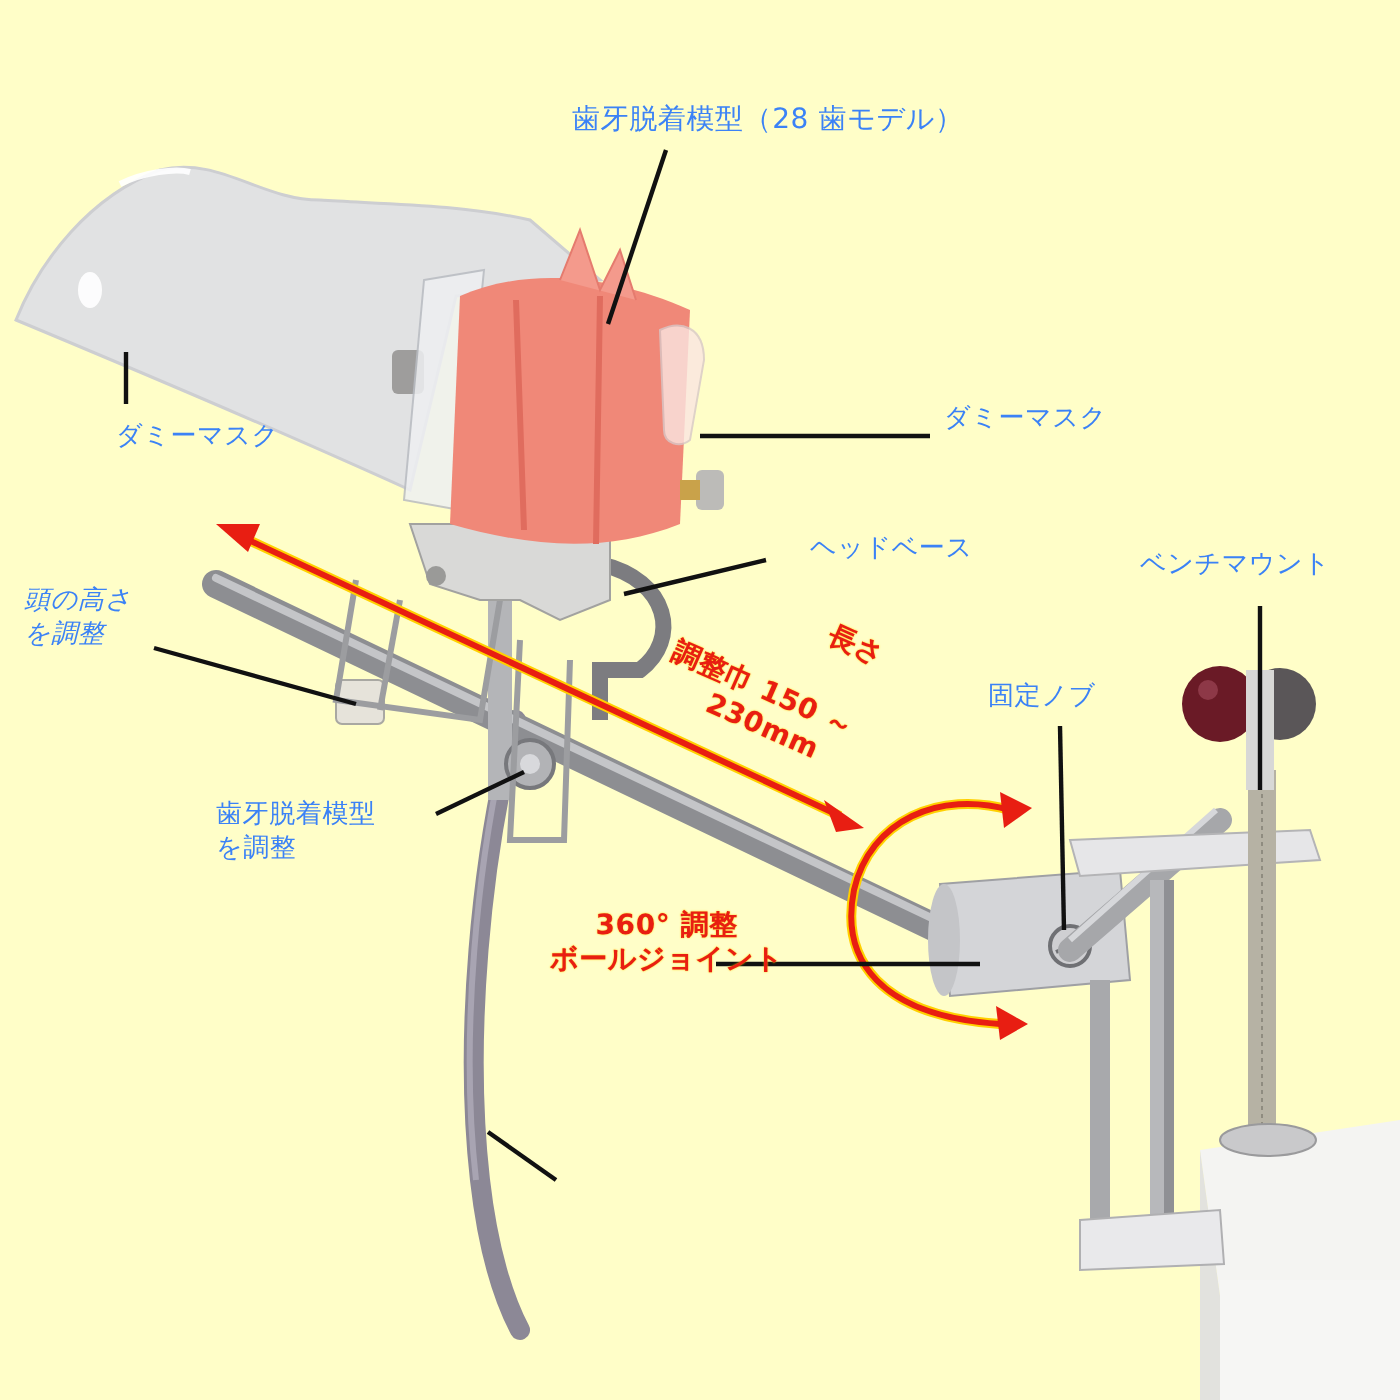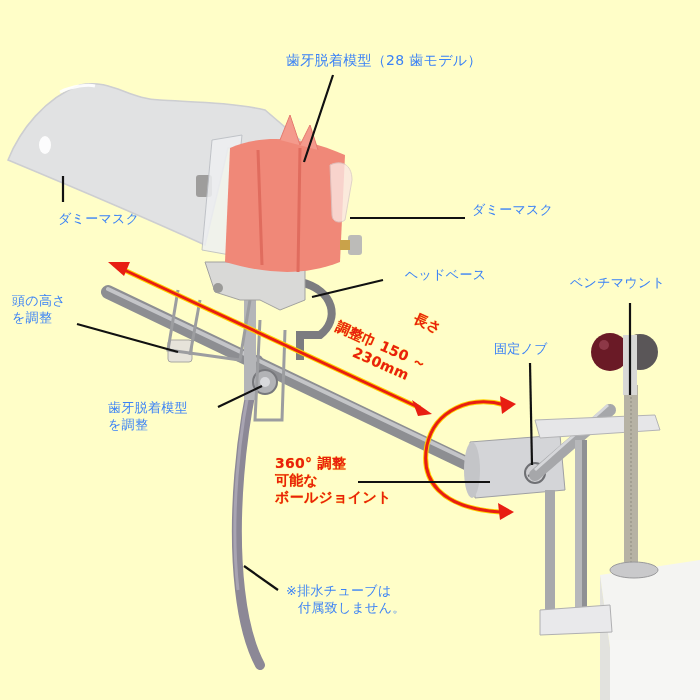--- a/index.html
+++ b/index.html
@@ -136,42 +136,37 @@
       <line x1="244" y1="566" x2="278" y2="590"></line>
     </g>
   </svg>
 
   <div class="lbl" style="left:286px; top:52px; font-size:14px;">歯牙脱着模型（28 歯モデル）</div>
   <div class="lbl" style="left:14px; top:210px;margin-left:44px;">ダミーマスク</div>
   <div class="lbl" style="left:472px; top:201px;">ダミーマスク</div>
   <div class="lbl" style="left:405px; top:266px;">ヘッドベース</div>
   <div class="lbl" style="left:570px; top:274px;">ベンチマウント</div>
 
-  <div class="lbl" style="left:12px; top:292px;">
+  <div class="lbl" style="left:12px; top:292px;font-style:italic;">
     <div>頭の高さ</div>
     <div>を調整</div>
   </div>
 
   <div class="lbl" style="left:494px; top:340px;text-align:center;">固定ノブ</div>
 
   <div class="lbl" style="left:108px; top:399px;">
     <div>歯牙脱着模型</div>
     <div>を調整</div>
   </div>
 
-  <div class="lbl" style="left:286px; top:582px;">
-    <div>※排水チューブは</div>
-    <div style="padding-left:12px;">付属致しません。</div>
-  </div>
 
   <div class="lbl red rot" style="left:418px; top:310px; transform: rotate(24deg);">長さ</div>
   <div class="lbl red rot" style="left:340px; top:318px; transform: rotate(24deg);">
     <div>調整巾 150 ～</div>
     <div style="padding-left:26px;">230mm</div>
   </div>
 
-  <div class="lbl red" style="left:275px; top:455px;">
+  <div class="lbl red" style="left:275px; top:455px;text-align:center;">
     <div>360° 調整</div>
-    <div>可能な</div>
     <div>ボールジョイント</div>
   </div>
 
 </div>
 
 </body></html>

